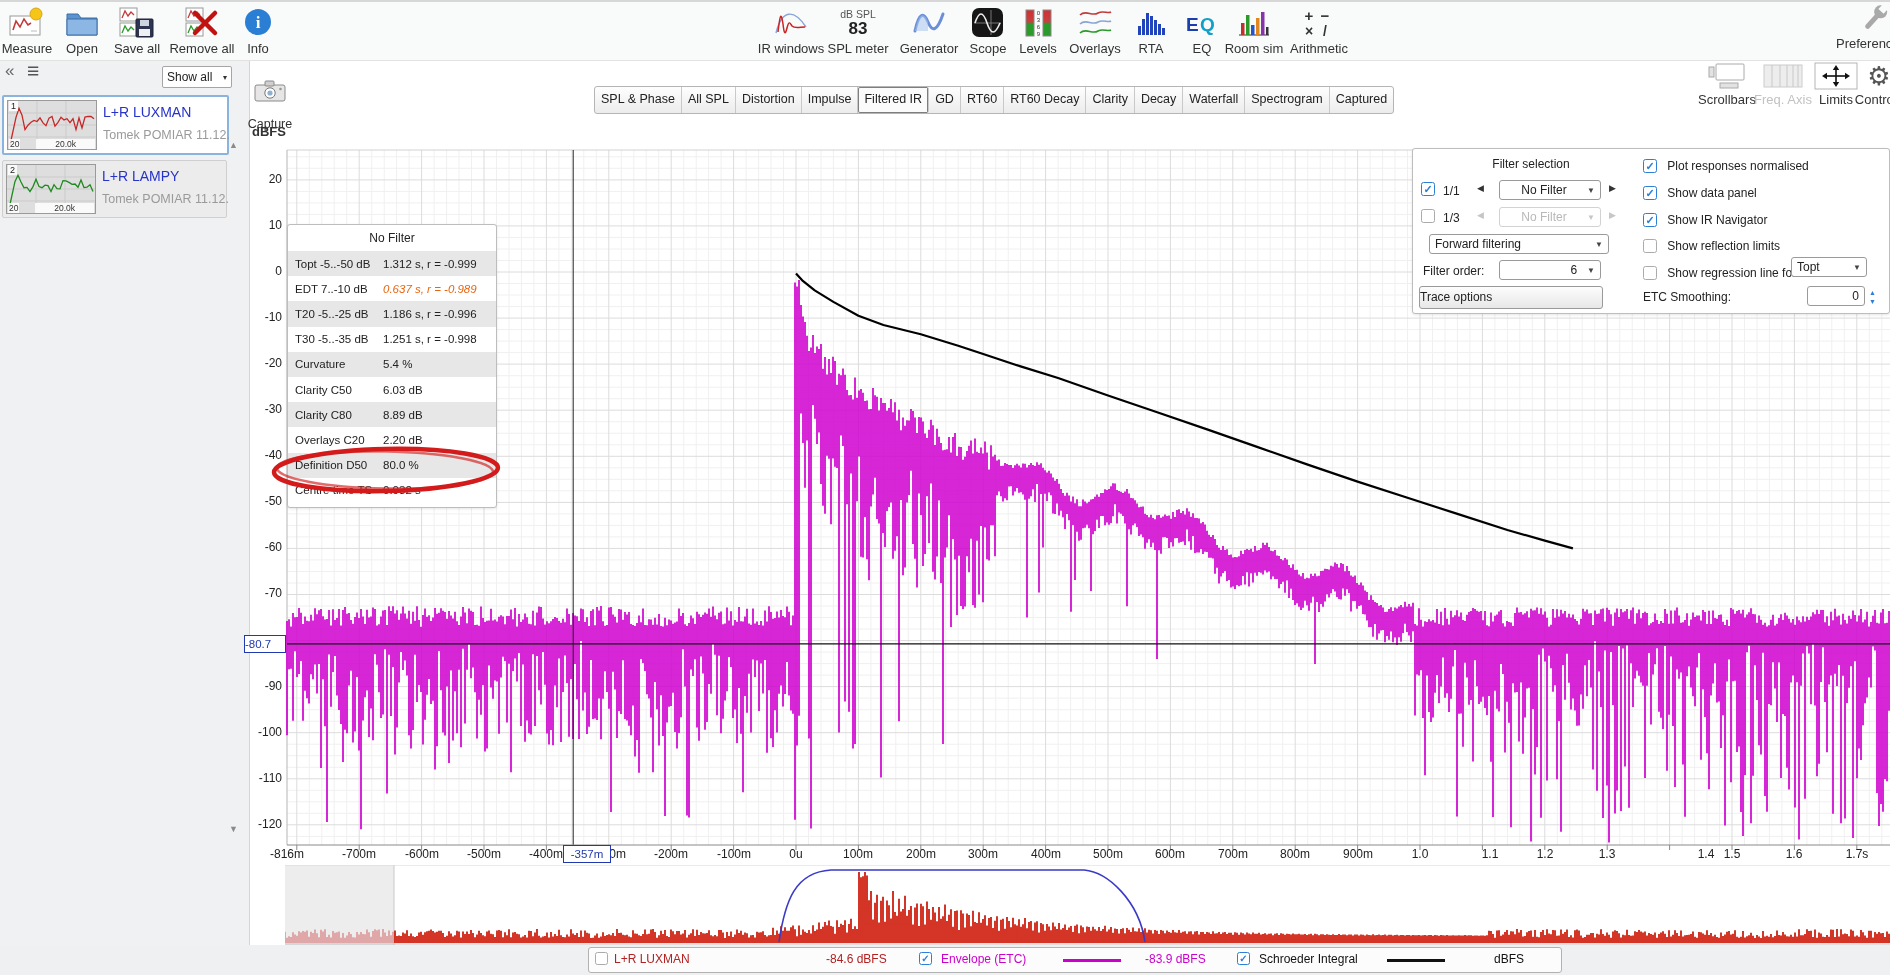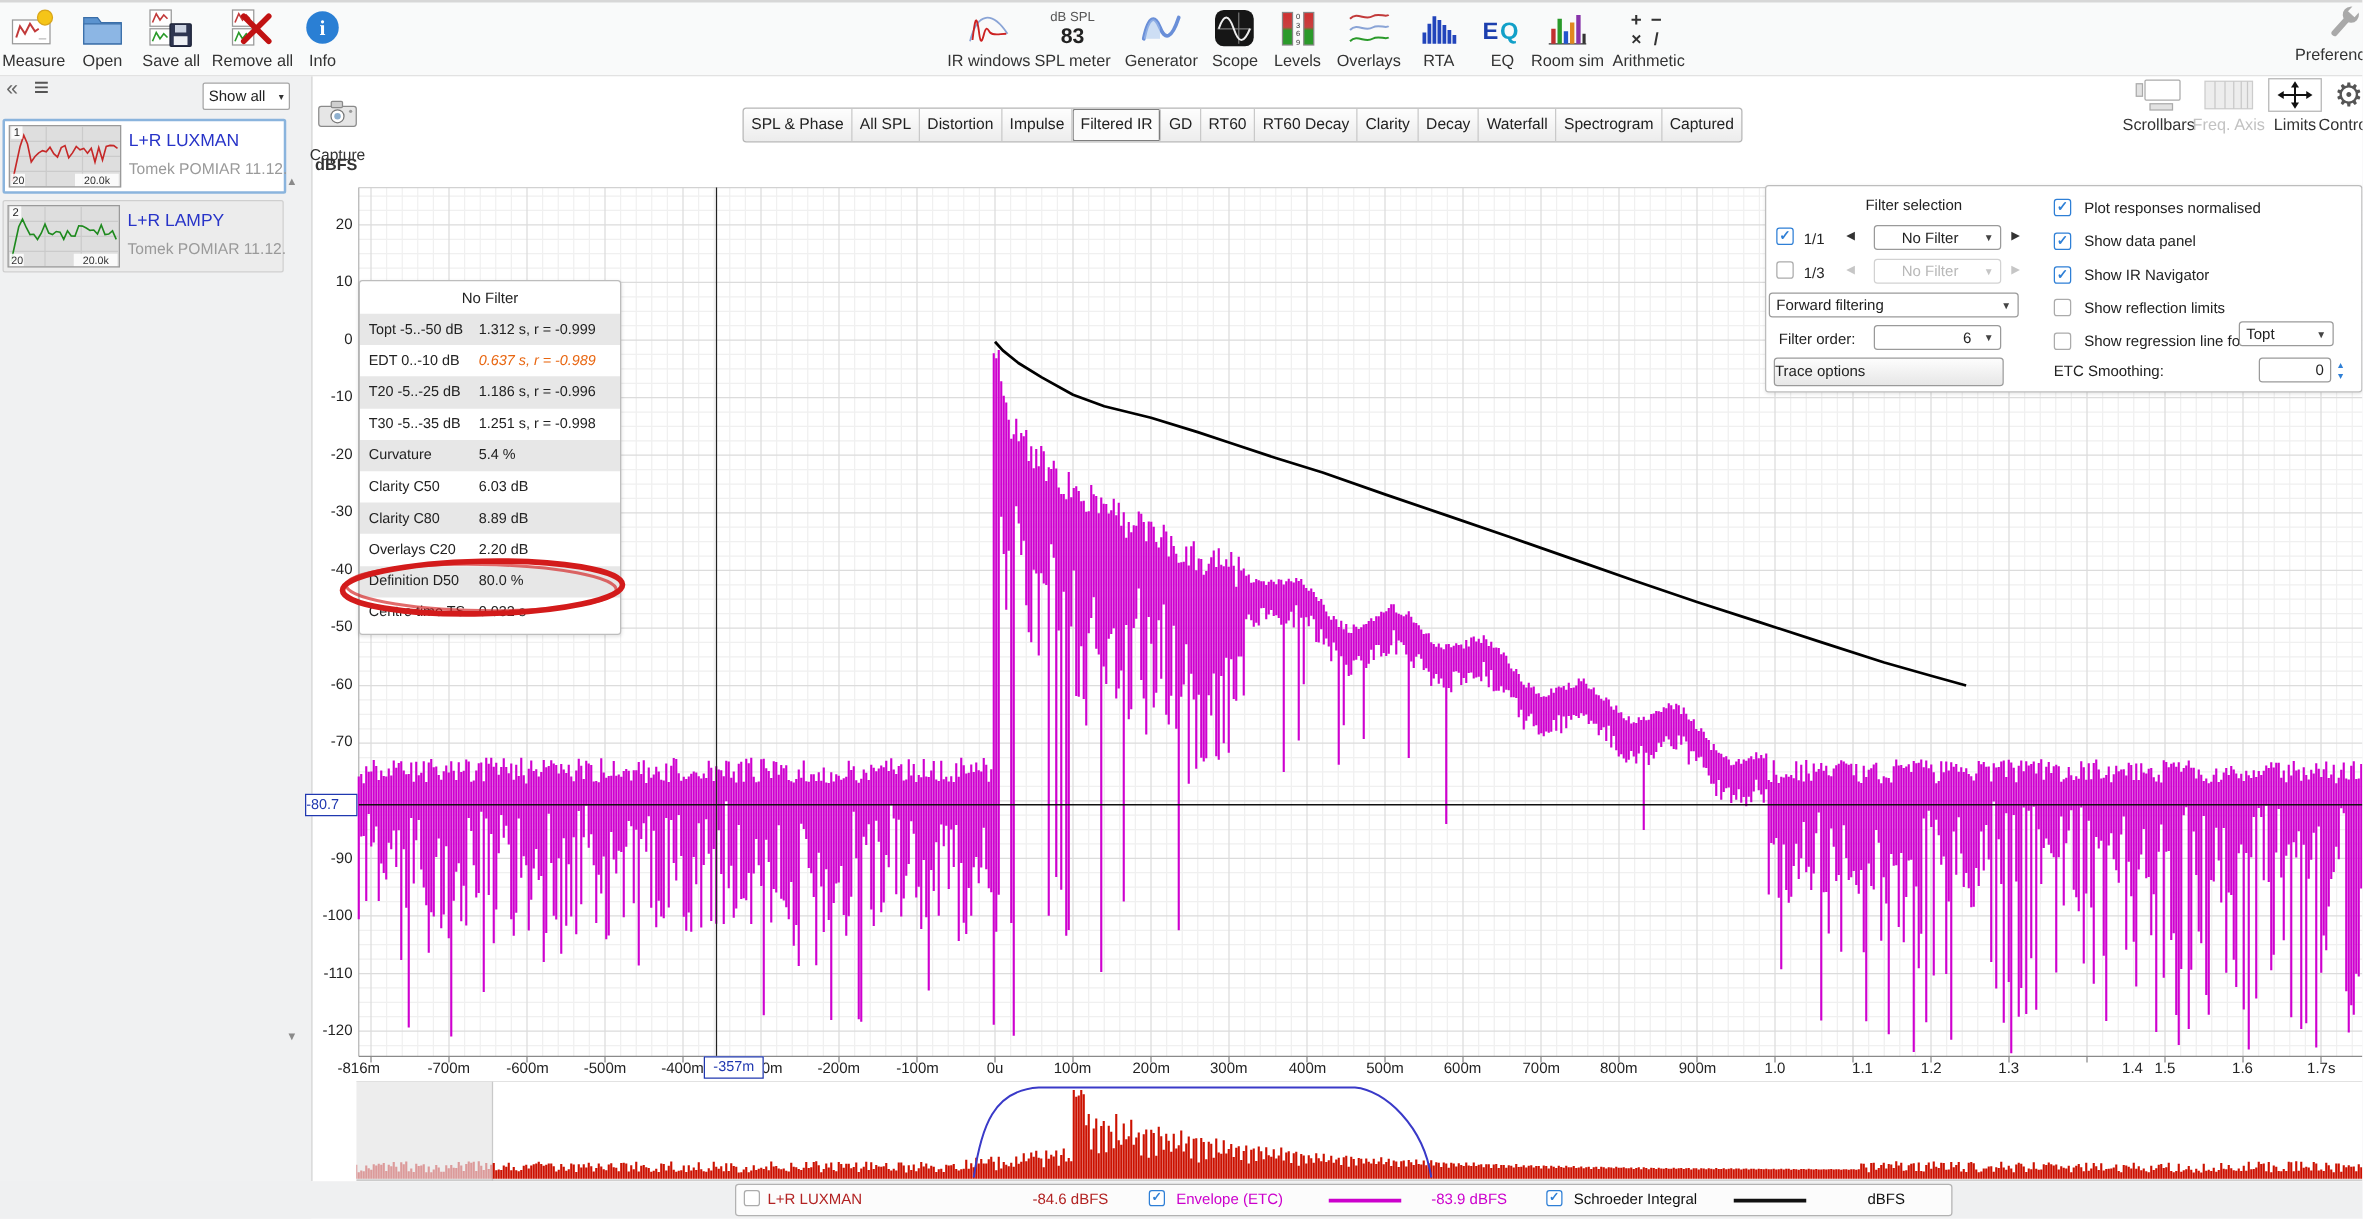--- a/index.html
+++ b/index.html
@@ -22,21 +22,21 @@
   #hamb{position:absolute;left:27px;top:59px;font-size:21px;color:#555;z-index:16}
   #showall{position:absolute;left:162px;top:66px;width:60px;height:20px;border:1px solid #a5a5a5;background:#fff;border-radius:2px;
            font-size:12px;display:flex;align-items:center;justify-content:space-between;padding:0 4px;z-index:16}
   .sarrow{position:absolute;left:229px;font-size:9px;color:#8a8a8a;z-index:16}
   
   .mitem{position:absolute;left:2px;width:223px;height:56px;background:#ececec;border:1px solid #cfcfcf;border-radius:2px;z-index:16}
   .mitem.sel{background:#fff;border:2px solid #8ab4dd}
   .mthumb{position:absolute;left:3px;top:3px;width:88px;height:48px;border:1px solid #9a9a9a;background:#dedede;overflow:hidden}
   .midx{position:absolute;left:1px;top:0;font-size:9px;color:#222;background:rgba(255,255,255,.85);padding:0 2px}
   .mlo{position:absolute;left:1px;bottom:0;font-size:8.5px;color:#333;background:rgba(255,255,255,.85);padding:0 1px}
-  .mhi{position:absolute;right:1px;bottom:0;font-size:8.5px;color:#333;background:rgba(255,255,255,.85);padding:0 7px}
+  .mhi{position:absolute;right:1px;bottom:0;font-size:8.5px;color:#333;background:rgba(255,255,255,.85);padding:0 19px}
   .mtitle{position:absolute;left:99px;top:7px;font-size:14px;color:#2733c8;white-space:nowrap}
   .msub{position:absolute;left:99px;top:31px;font-size:12.5px;color:#9a9a9a;white-space:nowrap}
   
   #capture{position:absolute;left:240px;top:80px;width:60px;text-align:center;z-index:14}
   #capture .clabel{font-size:12.5px;color:#333;margin-top:12px}
   #dbfs-label{position:absolute;left:252px;top:124px;font-size:13px;font-weight:bold;color:#333;z-index:5}
   
   #tabbar{position:absolute;left:594px;top:86px;height:26px;display:flex;background:linear-gradient(#fefefe,#ececec);
           border:1px solid #b5b5b5;border-radius:3px;z-index:14}
   .tab{padding:0 6px;line-height:24px;font-size:12.5px;color:#222;border-right:1px solid #c9c9c9;white-space:nowrap}
@@ -482,21 +482,21 @@
 <div id="cursor-x">-357m</div>
 
 <div id="datapanel" class="panel">
   <div id="dp-title">No Filter</div>
   <div id="dp-rows">
       <div class="dprow shaded">
       <span class="dpl">Topt -5..-50 dB</span>
       <span class="dpv">1.312  s,  r = -0.999</span>
     </div>
       <div class="dprow">
-      <span class="dpl">EDT  0..-10 dB</span>
+      <span class="dpl">EDT  7..-10 dB</span>
       <span class="dpv orange">0.637 s, r = -0.989</span>
     </div>
       <div class="dprow shaded">
       <span class="dpl">T20 -5..-25 dB</span>
       <span class="dpv">1.186  s,  r = -0.996</span>
     </div>
       <div class="dprow">
       <span class="dpl">T30 -5..-35 dB</span>
       <span class="dpv">1.251  s,  r = -0.998</span>
     </div>
@@ -542,21 +542,21 @@
   </div>
   <span class="fp-el" style="left:196px;top:34px;font-size:9px;color:#333">▶</span>
   <span class="cb off fp-el" style="left:8px;top:60px"></span>
   <span class="fp-el" style="left:30px;top:62px">1/3</span>
   <span class="fp-el" style="left:64px;top:61px;font-size:9px;color:#c6c6c6">◀</span>
   <div class="dd dis" style="left:86px;top:58px;width:102px">
     <span style="margin:0 auto">No Filter</span>
       <span class="arr">▼</span>
   </div>
   <span class="fp-el" style="left:196px;top:61px;font-size:9px;color:#c6c6c6">▶</span>
-  <div class="dd" style="left:2px;top:85px;width:200px">
+  <div class="dd" style="left:16px;top:85px;width:180px">
     <span>Forward filtering</span>
       <span class="arr">▼</span>
   </div>
   <span class="fp-el" style="left:10px;top:115px">Filter order:</span>
   <div class="dd" style="left:86px;top:111px;width:102px">
     <span style="margin-left:auto;margin-right:6px">6</span>
       <span class="arr">▼</span>
   </div>
   <div id="trace-btn">Trace options</div>
   <div id="fp-options">

